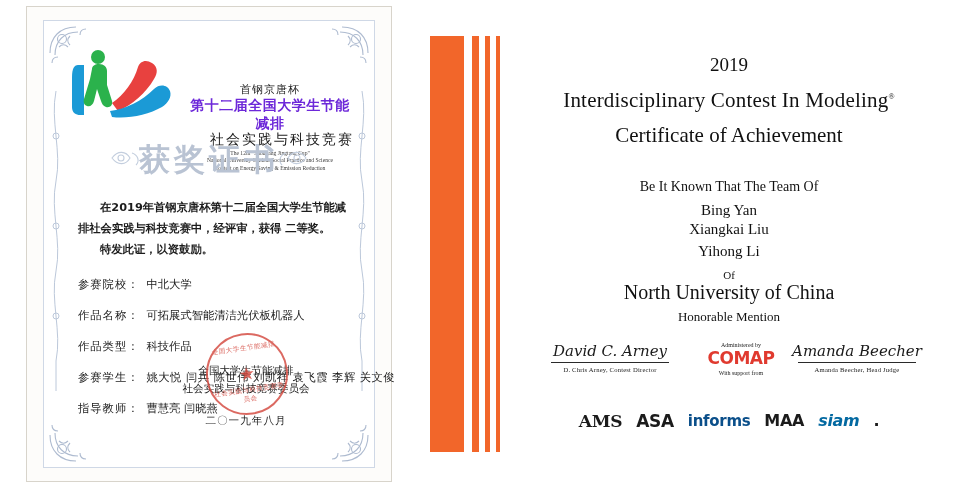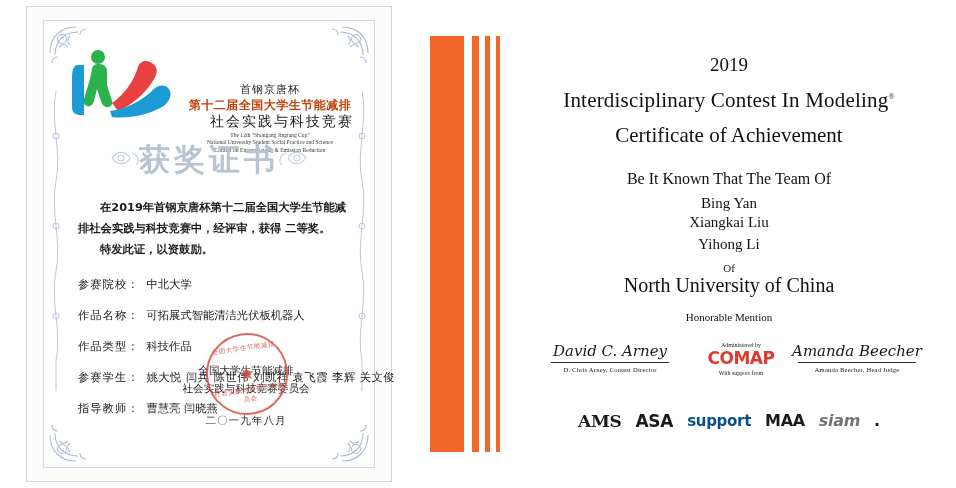--- a/index.html
+++ b/index.html
@@ -83,23 +83,23 @@
     font-family: "DejaVu Sans", sans-serif;
     font-size: 11px;
     color: #1a1a1a;
     letter-spacing: 1px;
     line-height: 13px;
     text-align: center;
     margin-top: 40px;
   }
   .cn-head-l2 {
     font-family: "DejaVu Sans", sans-serif;
-    font-size: 12px;
+    font-size: 14px;
     font-weight: bold;
-    color: #c2410c;
+    color: #6d28d9;
     letter-spacing: 0.5px;
     line-height: 18px;
     text-align: center;
   }
   .cn-head-l3 {
     font-family: Liberation Sans, sans-serif;
     font-size: 14px;
     color: #1a1a1a;
     letter-spacing: 2px;
     line-height: 15px;
@@ -270,22 +270,22 @@
   }
   .en-contest sup {
     font-size: 8px;
     vertical-align: super;
   }
   .en-certline {
     margin-top: 10px;
     font-size: 21px;
   }
   .en-beit {
-    margin-top: 22px;
-    font-size: 16px;
+    margin-top: 31px;
+    font-size: 14px;
   }
   .en-name {
     margin-top: 6px;
     font-size: 15px;
     line-height: 19px;
   }
   .en-advisor-label {
     margin-top: 9px;
     font-size: 11px;
   }
@@ -299,22 +299,22 @@
   }
   .en-school {
     margin-top: 0;
     font-size: 20px;
   }
   .en-desig-label {
     margin-top: 16px;
     font-size: 11px;
   }
   .en-award {
-    margin-top: 14px;
-    font-size: 11px;
+    margin-top: 5px;
+    font-size: 13px;
   }
 
   
   .en-signrow {
     position: absolute;
     left: 0;
     right: 0;
     bottom: 58px;
     height: 52px;
   }
@@ -379,21 +379,21 @@
     font-weight: bold;
     color: #1b1b1b;
     font-size: 16px;
     letter-spacing: -0.3px;
     line-height: 18px;
   }
   .sp-ams { font-family: "DejaVu Serif", serif; font-size: 17px; }
   .sp-asa { font-size: 17px; }
   .sp-informs { color: #0b4f8a; font-size: 15px; }
   .sp-maa { font-size: 16px; }
-  .sp-siam { color: #737373; font-size: 16px; font-style: italic; }
+  .sp-siam { color: #0369a1; font-size: 16px; font-style: italic; }
   .sp-dot { color: #1b1b1b; }
 </style>
 </head>
 <body>
 
 <div class="page">
 
   <div class="cert-cn">
     <div class="cert-cn-inner">
 
@@ -601,21 +601,21 @@
         <div class="en-sig en-sig-right">
           <div class="sig-script">Amanda Beecher</div>
           <div class="sig-rule"></div>
           <div class="sig-caption">Amanda Beecher, Head Judge</div>
         </div>
       </div>
 
       <div class="en-sponsors">
         <span class="sp sp-ams">AMS</span>
         <span class="sp sp-asa">ASA</span>
-        <span class="sp sp-informs">support</span>
+        <span class="sp sp-informs">informs</span>
         <span class="sp sp-maa">MAA</span>
         <span class="sp sp-siam">siam</span>
         <span class="sp sp-dot">.</span>
       </div>
     </div>
   </div>
 
 </div>
 
 </body></html>

